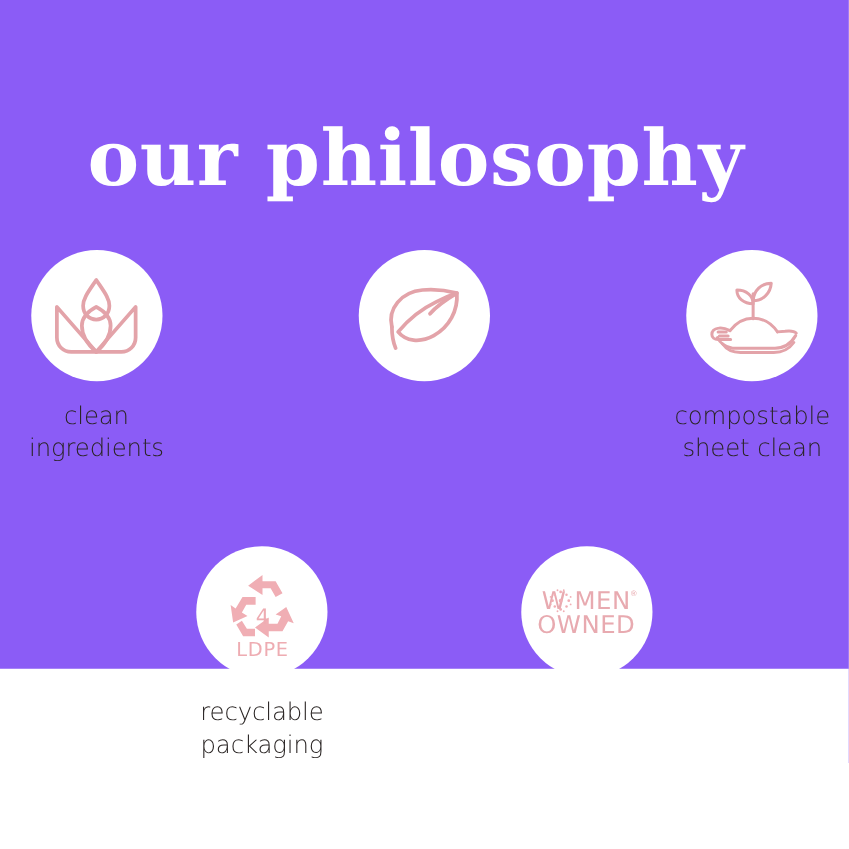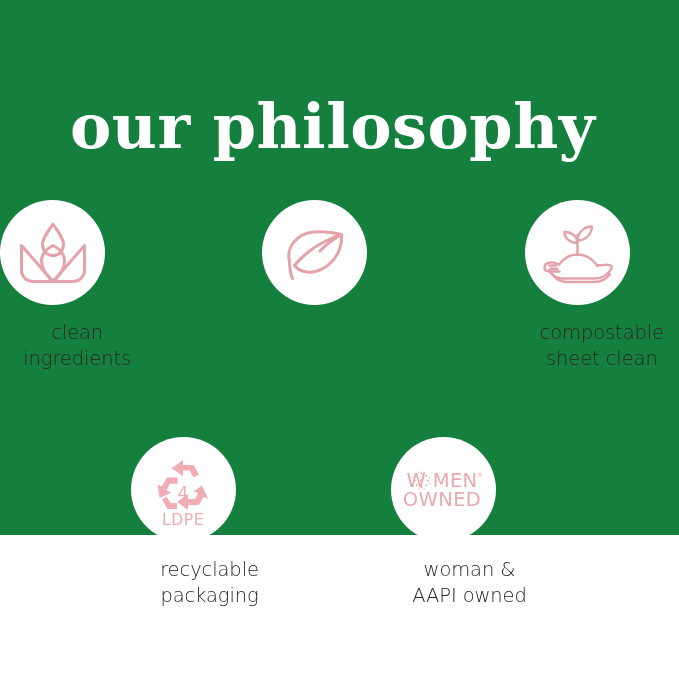--- a/index.html
+++ b/index.html
@@ -9,21 +9,21 @@
   body {
     width: 679px;
     height: 679px;
     overflow: hidden;
     font-family: "Liberation Sans", sans-serif;
   }
   #page {
     position: relative;
     width: 679px;
     height: 535px;
-    background: #15803d;
+    background: #8b5cf6;
   }
 
   
   #title {
     position: absolute;
     left: 70px;
     top: 54px;
     width: 560px;
     font-family: "DejaVu Serif", "Liberation Serif", serif;
     font-weight: 700;
@@ -49,20 +49,21 @@
   #row-2 {
     left: 0;
     top: 437px;
     width: 679px;
     gap: 102px;
   }
 
   .badge {
     display: flex;
     flex-direction: column;
+    align-items: center;
     width: 158px;
   }
 
   .disc {
     width: 105px;
     height: 105px;
     border-radius: 50%;
     background: #ffffff;
     display: flex;
     align-items: center;
@@ -223,18 +224,16 @@
               <circle cx="12.5" cy="10.5" r="0.75"></circle>
               <circle cx="12.5" cy="16.5" r="0.75"></circle>
               <circle cx="28.5" cy="10.5" r="0.75"></circle>
               <circle cx="28.5" cy="16.5" r="0.75"></circle>
               <circle cx="18" cy="22" r="0.75"></circle>
               <circle cx="23" cy="22" r="0.75"></circle>
             </g>
           </svg>
         </span>
       </div>
-      <div class="caption">woman &amp;
-AAPI owned</div>
     </div>
   </div>
 
 </div>
 
 </body></html>

